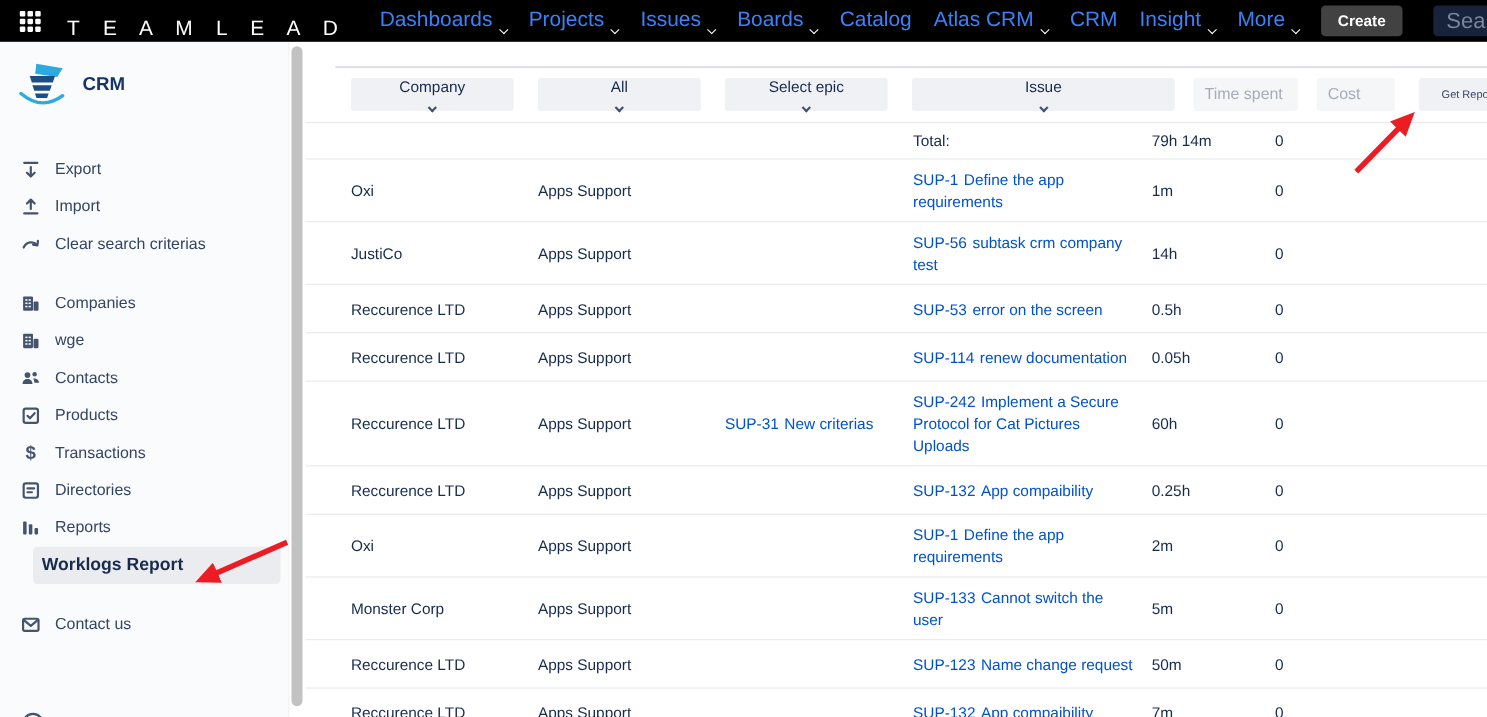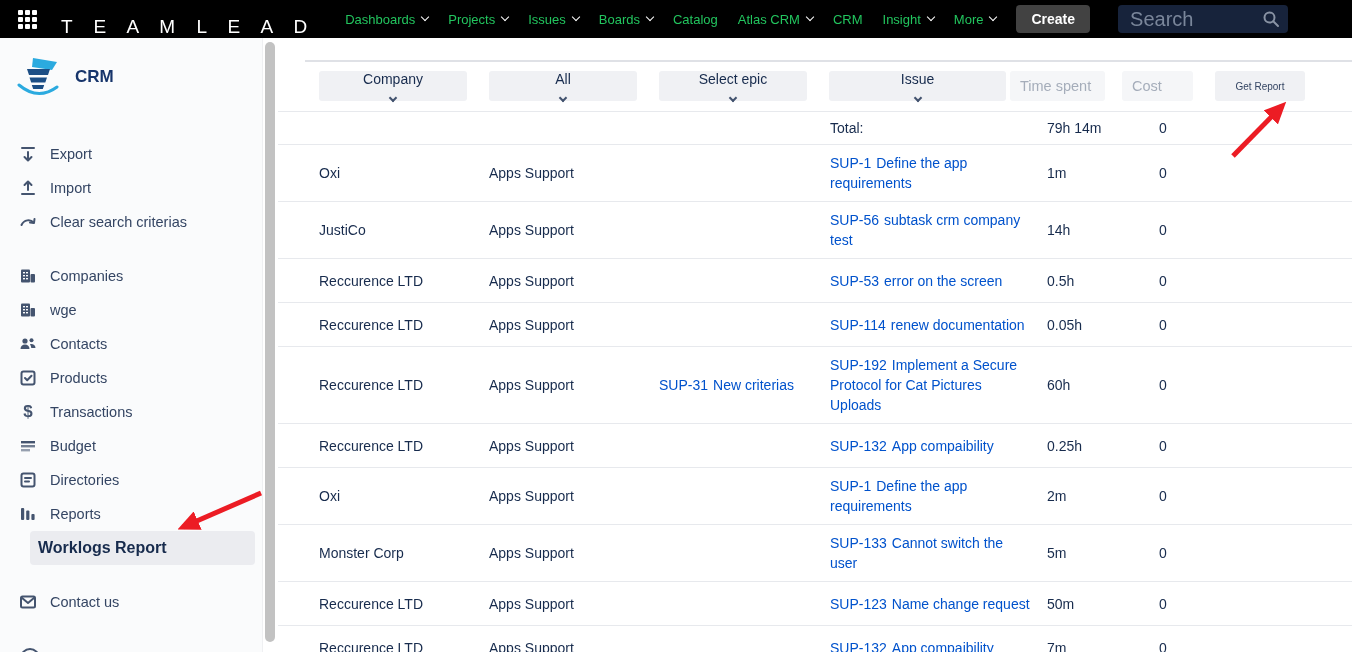--- a/index.html
+++ b/index.html
@@ -8,21 +8,21 @@
 
   
   .topbar { position:relative; height:38px; background:#000; display:flex; align-items:center;
     padding:0 18px; color:#fff; z-index:5; }
   .grid-icon { display:grid; grid-template-columns:repeat(3,5px); grid-template-rows:repeat(3,5px);
     gap:2px; cursor:pointer; margin-right:24px; }
   .grid-icon i { background:#fff; border-radius:1px; }
   .brand { font-size:19px; letter-spacing:8px; font-weight:500; color:#fff; margin-right:20px;
     white-space:nowrap; cursor:pointer;margin-top:16px; }
   .nav-items { display:flex; align-items:center; }
-  .nav-item { display:flex; align-items:center; font-size:13px; color:#22c55e; padding:0 10px;
+  .nav-item { display:flex; align-items:flex-end; font-size:19px; color:#3b82f6; padding:0 10px;
     cursor:pointer; white-space:nowrap; }
   .chev { width:6px; height:6px; border-right:1.8px solid #fff; border-bottom:1.8px solid #fff;
     transform:rotate(45deg); margin-left:7px; margin-top:-4px; }
   .create-btn { background:#424242; color:#fff; font-weight:700; font-size:14px; border:none;
     border-radius:4px; padding:6px 15px; margin-left:10px; cursor:pointer; }
   .search-wrap { position:relative; margin-left:28px; }
   .search-input { width:170px; height:28px; background:#17233B; border:none; border-radius:4px;
     color:#cfd6e3; font-size:20px; padding:0 30px 0 12px; }
   .search-input::placeholder { color:#7A869A; }
   .search-icon { position:absolute; right:8px; top:5px; width:18px; height:18px; cursor:pointer; }
@@ -59,21 +59,21 @@
   .f-select { height:30px; background:#F0F1F4; border-radius:3px; display:flex; align-items:center;
     justify-content:space-between; padding:0 12px; font-size:14px; color:#172B4D; cursor:pointer;flex-direction:column; }
   .f-select .chev-d { width:6px; height:6px; border-right:2px solid #42526E;
     border-bottom:2px solid #42526E; transform:rotate(45deg); margin-top:-3px; }
   .f-input { height:30px; background:#F5F6F8; border:none; border-radius:3px; padding:0 10px;
     font-size:14.5px; color:#172B4D; }
   .f-input::placeholder { color:#A5ADBA; }
   .get-report-btn { height:30px; background:#F0F1F4; color:#344563; border:none; border-radius:3px;
     font-size:10px; padding:0 12px; cursor:pointer; }
   .w148 { width:148px; margin-right:22px; }
-  .w199 { width:177px; margin-right:4px; }
+  .w199 { width:239px; margin-right:17px; }
   .w95  { width:95px;  margin-right:17px; }
   .w71  { width:71px;  margin-right:22px; }
   .w90  { width:90px; }
 
   
   .wtable { margin-top:10px; font-size:14px; color:#172B4D; }
   .trow { display:flex; align-items:center; border-bottom:1px solid #E7E9ED; padding:8px 0;
     min-height:44px; line-height:20px; }
   .trow.total { min-height:33px; padding:6px 0; border-top:1px solid #E7E9ED; font-weight:400; }
   .c-company { width:170px; padding-left:41px; flex:none; }
@@ -246,30 +246,20 @@
       <span>Products</span>
     </div>
     <div class="side-item">
       <span class="s-icon">
           <span class="dollar">$</span>
         </span>
       <span>Transactions</span>
     </div>
     <div class="side-item">
       <span class="s-icon">
-        <svg width="20" height="20" viewBox="0 0 20 20" fill="#44546F">
-          <rect x="3" y="5" width="14" height="2.4"></rect>
-            <rect x="3" y="9" width="14" height="2.4" opacity=".75"></rect>
-          <rect x="3" y="13" width="9" height="2.4" opacity=".55"></rect>
-        </svg>
-        </span>
-      <span>Budget</span>
-    </div>
-    <div class="side-item">
-      <span class="s-icon">
         <svg width="20" height="20" viewBox="0 0 20 20" fill="none" stroke="#44546F" stroke-width="2" stroke-linecap="round" stroke-linejoin="round">
           <rect x="3.5" y="3.5" width="13" height="13" rx="2"></rect>
           <path d="M7 8h6M7 11.5h4"></path>
         </svg>
         </span>
       <span>Directories</span>
     </div>
     <div class="side-item">
       <span class="s-icon">
         <svg width="20" height="20" viewBox="0 0 20 20" fill="#44546F">
@@ -367,21 +357,21 @@
             <div class="c-project">Apps Support</div>
             <div class="c-epic"></div>
             <div class="c-issue"><a class="link" href="#"><span class="ikey">SUP-114</span><span>renew documentation</span></a></div>
             <div class="c-time">0.05h</div>
             <div class="c-cost">0</div>
           </div>
           <div class="trow">
             <div class="c-company">Reccurence LTD</div>
             <div class="c-project">Apps Support</div>
             <div class="c-epic"><a class="link" href="#"><span class="ikey">SUP-31</span><span>New criterias</span></a></div>
-            <div class="c-issue"><a class="link" href="#"><span class="ikey">SUP-192</span><span>Implement a Secure Protocol for Cat Pictures Uploads</span></a></div>
+            <div class="c-issue"><a class="link" href="#"><span class="ikey">SUP-242</span><span>Implement a Secure Protocol for Cat Pictures Uploads</span></a></div>
             <div class="c-time">60h</div>
             <div class="c-cost">0</div>
           </div>
           <div class="trow">
             <div class="c-company">Reccurence LTD</div>
             <div class="c-project">Apps Support</div>
             <div class="c-epic"></div>
             <div class="c-issue"><a class="link" href="#"><span class="ikey">SUP-132</span><span>App compaibility</span></a></div>
             <div class="c-time">0.25h</div>
             <div class="c-cost">0</div>

